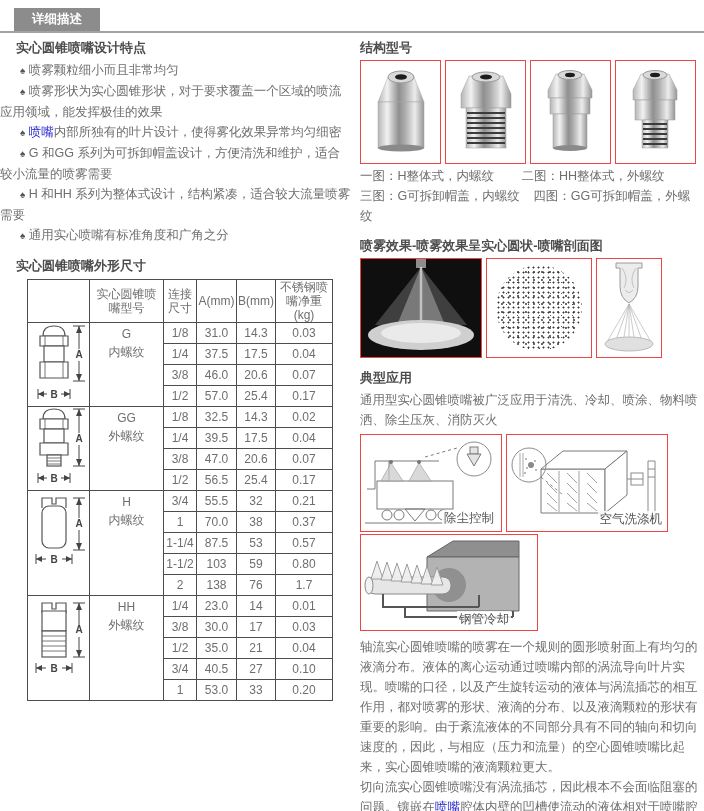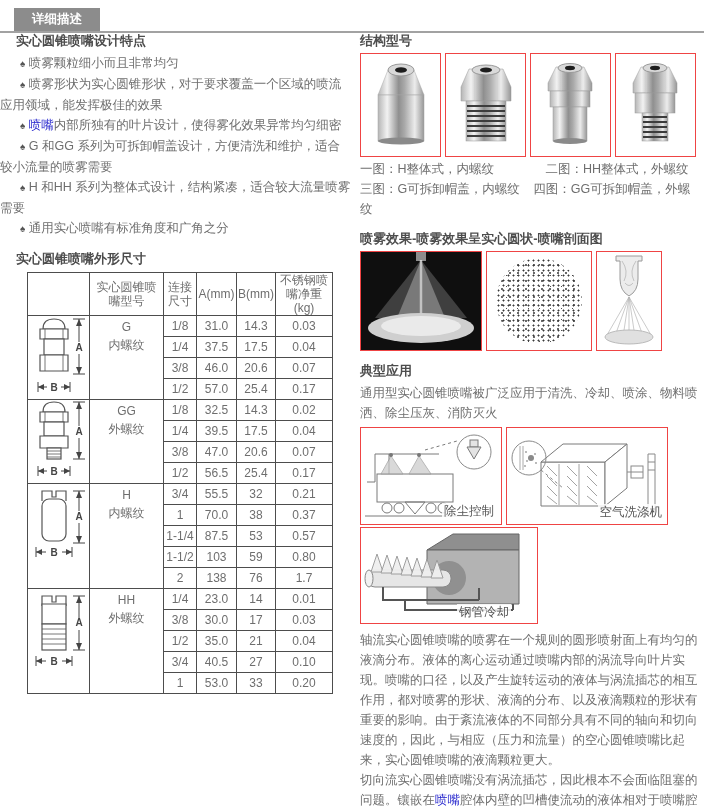--- a/index.html
+++ b/index.html
@@ -9,42 +9,42 @@
   
   .tabbar{padding-top:8px;border-bottom:2px solid #a2a2a2;}
   .tab{display:inline-block;margin-left:14px;background:#8c8c8c;color:#fff;
        font-weight:bold;font-size:12.5px;line-height:15px;padding:4px 18px;vertical-align:bottom;}
   
   .content{display:flex;align-items:flex-start;}
   .col-left{width:352px;flex:none;box-sizing:border-box;}
   .col-right{width:352px;flex:none;box-sizing:border-box;padding:0 4px 0 8px;}
   h3.sec{font-size:13px;font-weight:bold;color:#4d4d4d;margin:12px 0 4px;line-height:16px;}
   .col-left > h3.sec{margin-left:16px;}
-  .content h3.first{margin-top:0;}
+  .content h3.first{margin-top:7px;}
   .bullet{text-indent:20px;margin:0;}
   .spade{font-size:10px;color:#555;}
   a.lnk{color:#2323cc;text-decoration:none;}
   p.body{margin:0;}
   p.intro{margin:1px 0 4px;}
   
   table.dim{border-collapse:collapse;margin:5px 0 0 27px;table-layout:fixed;}
   .dim th,.dim td{border:1px solid #4d4d4d;text-align:center;vertical-align:middle;
        font-size:12px;color:#6e6e6e;padding:0 1px;line-height:14px;overflow:hidden;}
   .dim th{height:36px;font-weight:normal;}
   .dim td{height:20px;}
   .dim td.modelcell{vertical-align:top;padding-top:2px;line-height:18px;}
   .dim td.imgcell{vertical-align:middle;padding:0;}
   
   .imgrow{display:flex;gap:4px;margin:2px 0 2px;}
   .pbox{border:1px solid #ef4444;background:#fff;position:relative;box-sizing:border-box;
         display:flex;align-items:center;justify-content:center;flex:none;}
   .nozzle-box{width:81px;height:104px;}
   .capline{margin:0;}
   .capline .cap1{display:inline-block;}
-  .gap-wide{margin-right:48px;}
+  .gap-wide{margin-right:24px;}
   .gap-small{margin-right:10px;}
   .spray1{width:122px;height:100px;background:#0f0f0f;overflow:hidden;}
   .spray2{width:106px;height:100px;}
   .spray3{width:66px;height:100px;}
   .dotcircle{width:86px;height:86px;border-radius:50%;
      background-image:radial-gradient(#3a3a3a 0.9px,transparent 1.1px),
                       radial-gradient(#6a6a6a 0.8px,transparent 1px),
                       radial-gradient(#505050 0.8px,transparent 1px);
      background-size:5px 5px,8px 8px,11px 11px;
      background-position:0 0,2px 3px,5px 1px;}

